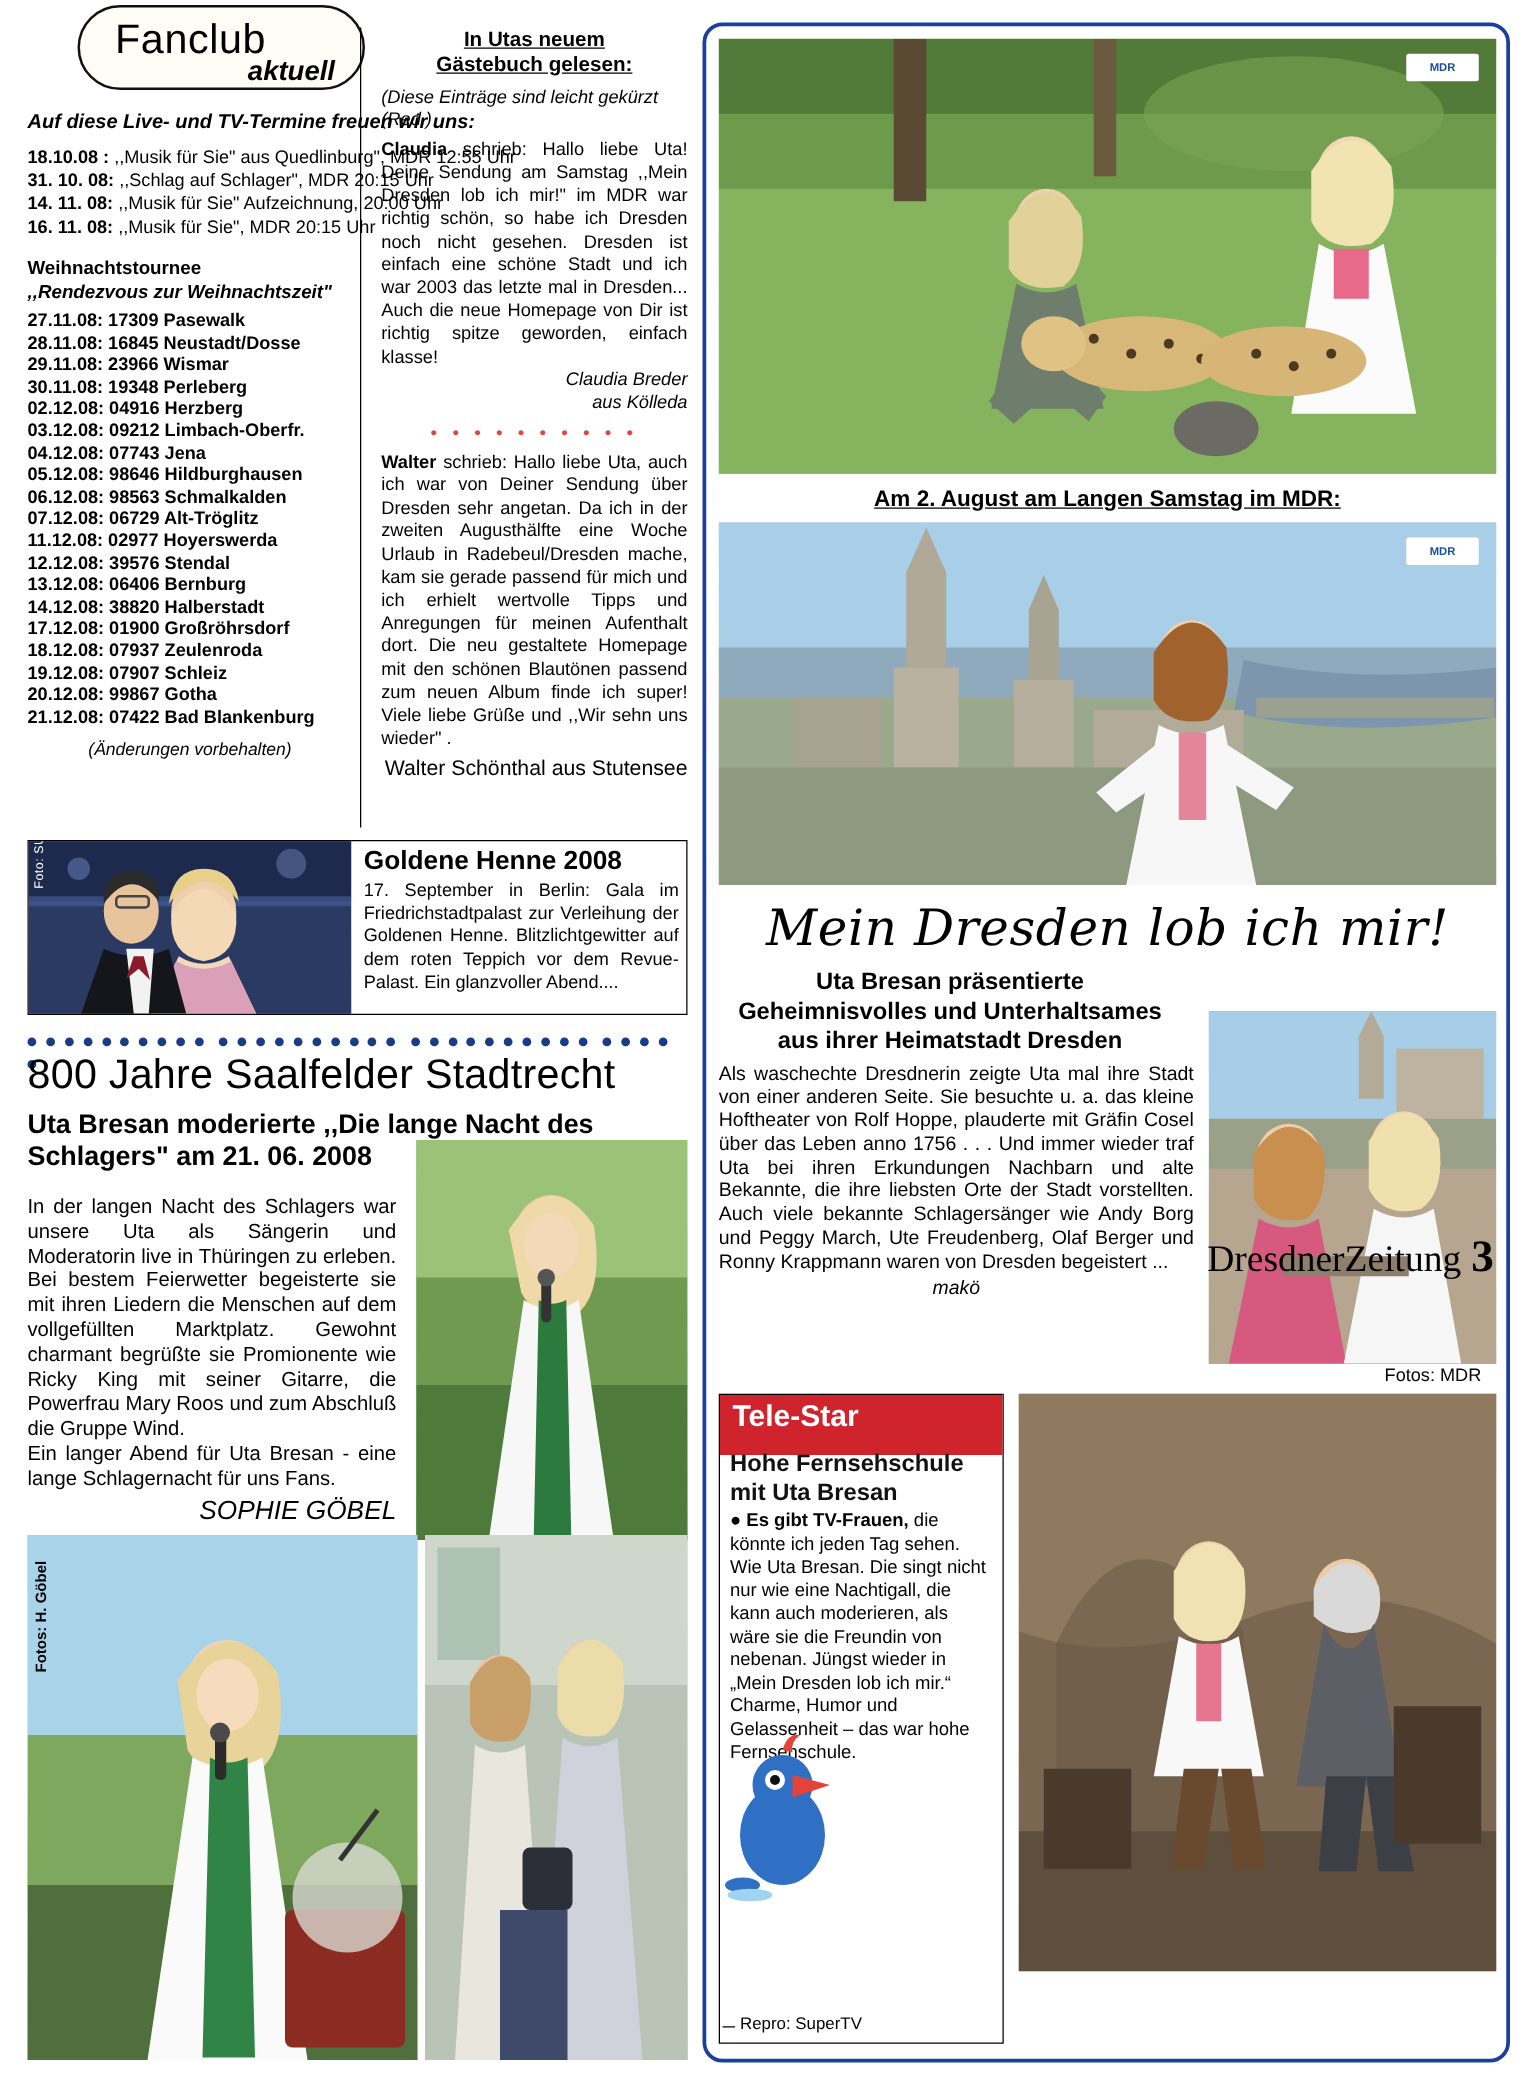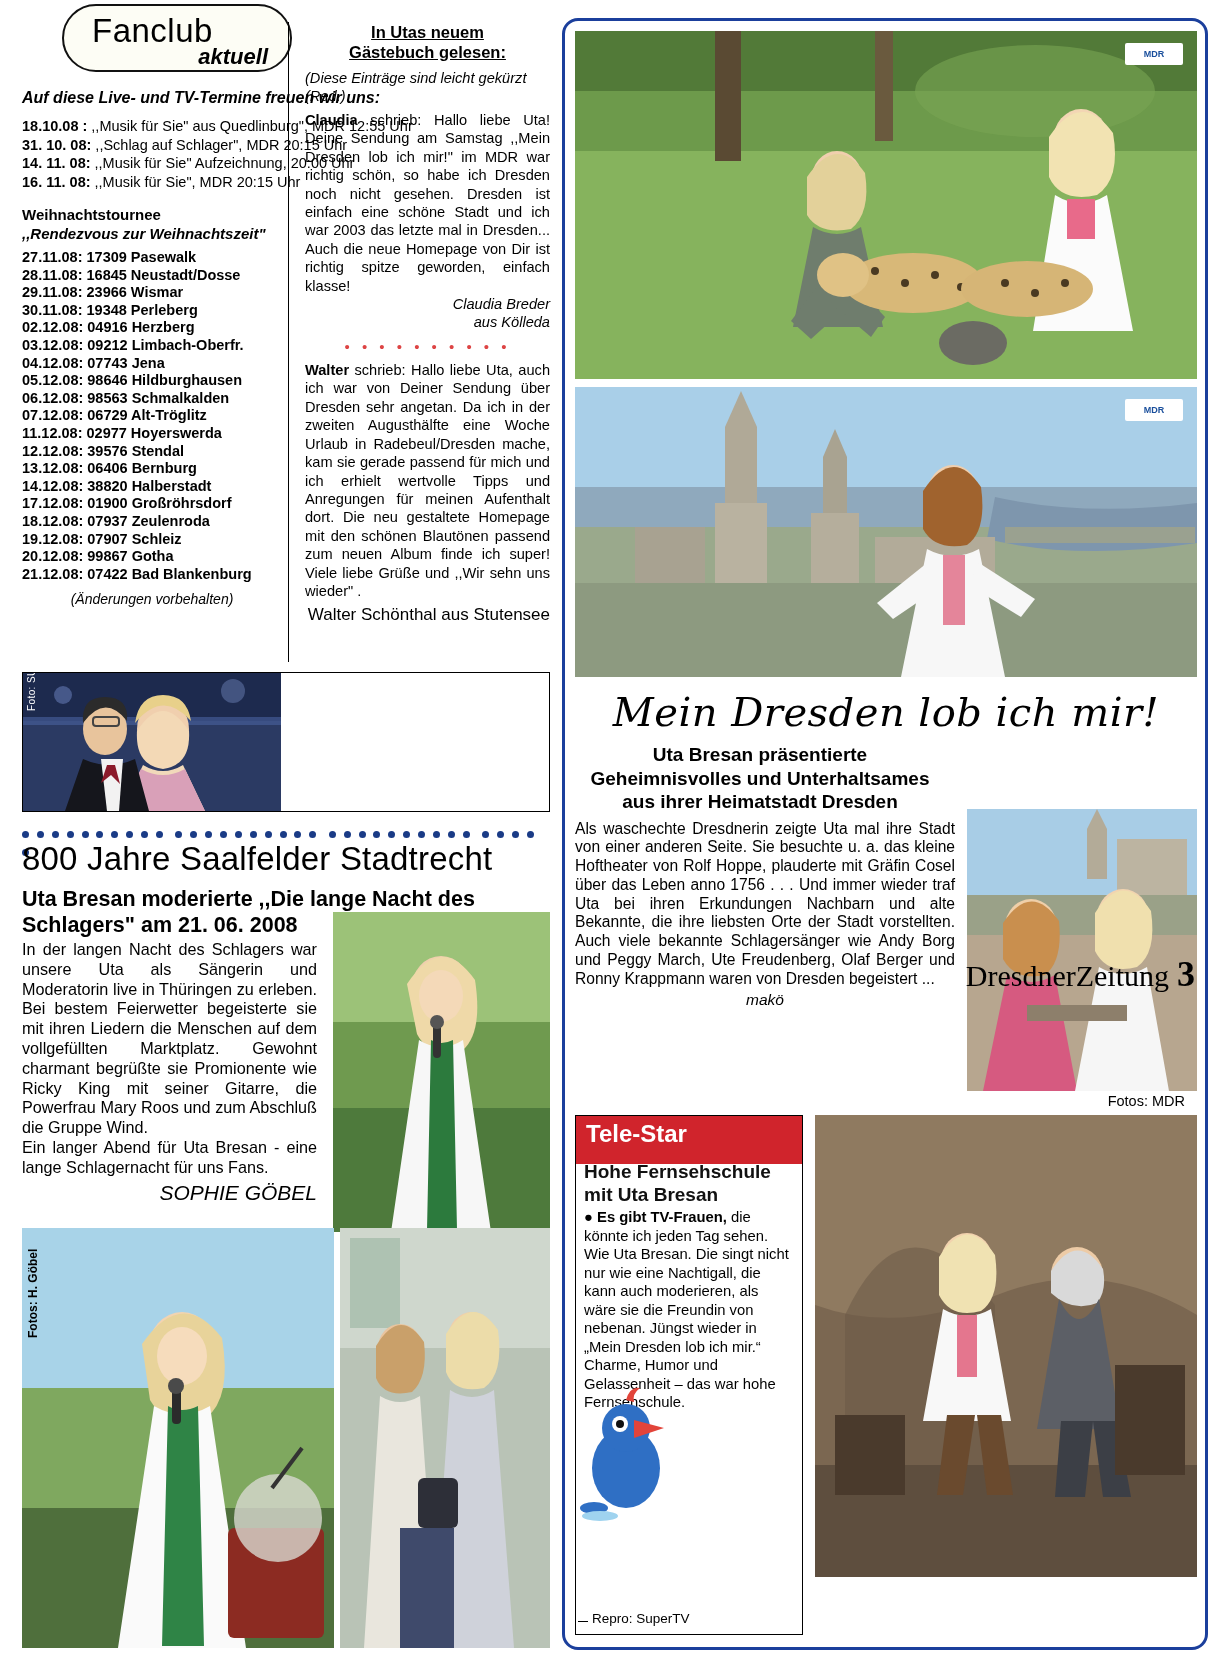--- a/index.html
+++ b/index.html
@@ -45,21 +45,21 @@
   .gh-body{font-size:14.5px;line-height:18.2px;text-align:justify;}
 
   
   .dotrule{position:absolute;left:22px;top:824px;width:528px;height:10px;}
   .dotrule span{display:inline-block;width:7px;height:7px;border-radius:50%;background:#1a3b86;margin-right:7.9px;}
 
   
   .saal{position:absolute;left:22px;top:840px;width:528px;}
   .saal h1{margin:0;font-size:33px;font-weight:normal;letter-spacing:.2px;}
   .saal h2{margin:8px 0 0;font-size:21.5px;font-weight:bold;line-height:26px;}
-  .saal .body{margin-top:2px;font-size:16.2px;line-height:19.8px;text-align:justify;width:295px;}
+  .saal .body{margin-top:18px;font-size:16.2px;line-height:19.8px;text-align:justify;width:295px;}
   .saal .byline{width:295px;text-align:right;font-style:italic;font-size:21px;margin-top:3px;}
   .saal-photo{position:absolute;left:311px;top:72px;width:217px;height:320px;overflow:hidden;
     background:linear-gradient(180deg,#cfe3b7 0%,#a8cf86 35%,#6fa04f 75%,#4d7c39 100%);}
 
   .bottom-photos{position:absolute;left:22px;top:1228px;width:528px;height:420px;}
   .bp-left{position:absolute;left:0;top:0;width:312px;height:420px;overflow:hidden;
     background:linear-gradient(180deg,#9fd2e6 0%,#cfe6ee 30%,#8fb873 70%,#5e7f45 100%);}
   .bp-right{position:absolute;left:318px;top:0;width:210px;height:420px;overflow:hidden;
     background:linear-gradient(180deg,#c9d6cf 0%,#aebfb4 50%,#8d9a8e 100%);}
   .bp-credit{position:absolute;left:4px;top:110px;transform:rotate(-90deg);transform-origin:left top;
@@ -190,20 +190,24 @@
         <path d="M118 96 l-22 42 h86 l-20 -42 q-22 12 -44 0z" fill="#d9a0b8"></path>
         <ellipse cx="82" cy="56" rx="22" ry="26" fill="#e8c49c"></ellipse>
         <path d="M60 50 q22 -30 44 -2 q2 -24 -22 -24 q-24 0 -22 26z" fill="#2b2b2b"></path>
         <rect x="70" y="44" width="26" height="9" rx="3" fill="none" stroke="#444" stroke-width="2"></rect>
         <path d="M60 86 l-18 52 h84 l-14 -52 q-26 12 -52 0z" fill="#15161c"></path>
         <path d="M78 86 l6 52 h12 l4 -52z" fill="#f2f2f2"></path>
         <path d="M84 92 l-6 18 l10 -8 l9 9 l-5 -19z" fill="#8b1a2b"></path>
       </svg>
       <div class="gh-credit">Foto: SUPERillu</div>
     </div>
+    <div class="gh-text">
+      <div class="gh-title">Goldene Henne 2008</div>
+      <div class="gh-body">17. September in Berlin: Gala im Friedrichstadtpalast zur Verleihung der Goldenen Henne. Blitzlichtgewitter auf dem roten Teppich vor dem Revue-Palast. Ein glanzvoller Abend....</div>
+    </div>
   </div>
 
   <div class="dotrule">
     <span></span><span></span><span></span><span></span><span></span><span></span><span></span><span></span><span></span><span></span>
     <span></span><span></span><span></span><span></span><span></span><span></span><span></span><span></span><span></span><span></span>
     <span></span><span></span><span></span><span></span><span></span><span></span><span></span><span></span><span></span><span></span>
     <span></span><span></span><span></span><span></span><span></span>
   </div>
 
   <div class="saal">
@@ -300,20 +304,21 @@
           <circle cx="430" cy="252" r="4" fill="#4a3a22"></circle>
             <circle cx="460" cy="262" r="4" fill="#4a3a22"></circle>
           <circle cx="490" cy="252" r="4" fill="#4a3a22"></circle>
           <ellipse cx="398" cy="312" rx="34" ry="22" fill="#6b6b63"></ellipse>
         </svg>
         <div class="mdr-logo">
           <span>MDR</span>
         </div>
       </div>
 
+      <div class="mdr-caption">Am 2. August am Langen Samstag im MDR:</div>
 
       <div class="photo ph-dresden" style="margin-top:8px">
         <svg width="622" height="290" viewBox="0 0 622 290">
           <rect width="622" height="290" fill="#9aa98c"></rect>
           <rect width="622" height="110" fill="#a9cfe8"></rect>
           <rect y="100" width="622" height="40" fill="#8fa9bd"></rect>
 
           <path d="M420 110 q90 20 202 6 v40 q-120 18 -210 -4z" fill="#7e96ad"></path>
 
           <path d="M150 40 l16 -36 l16 36 v80 h-32z" fill="#b0a997"></path>

